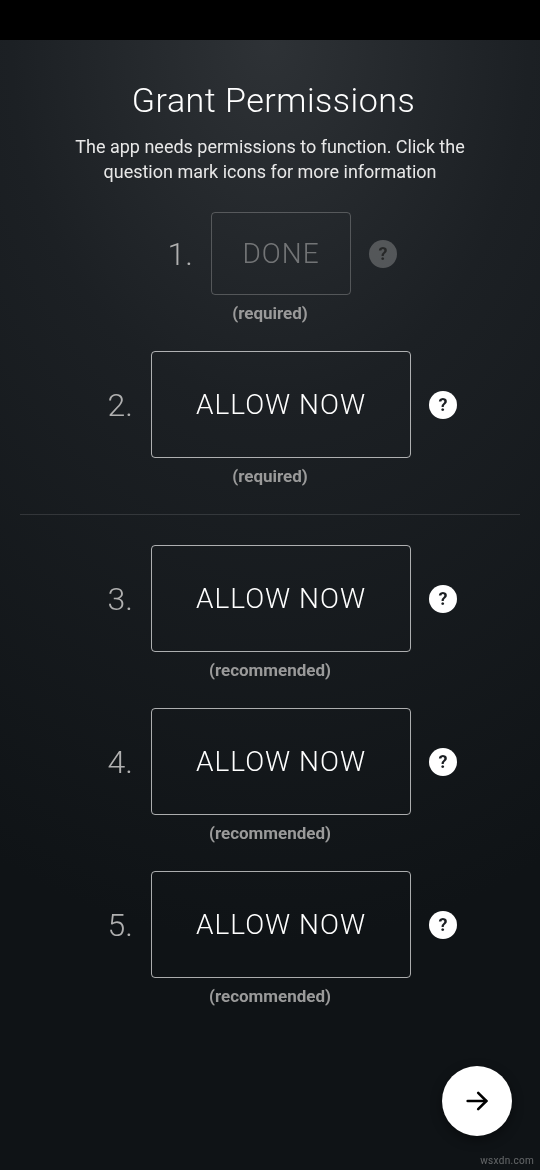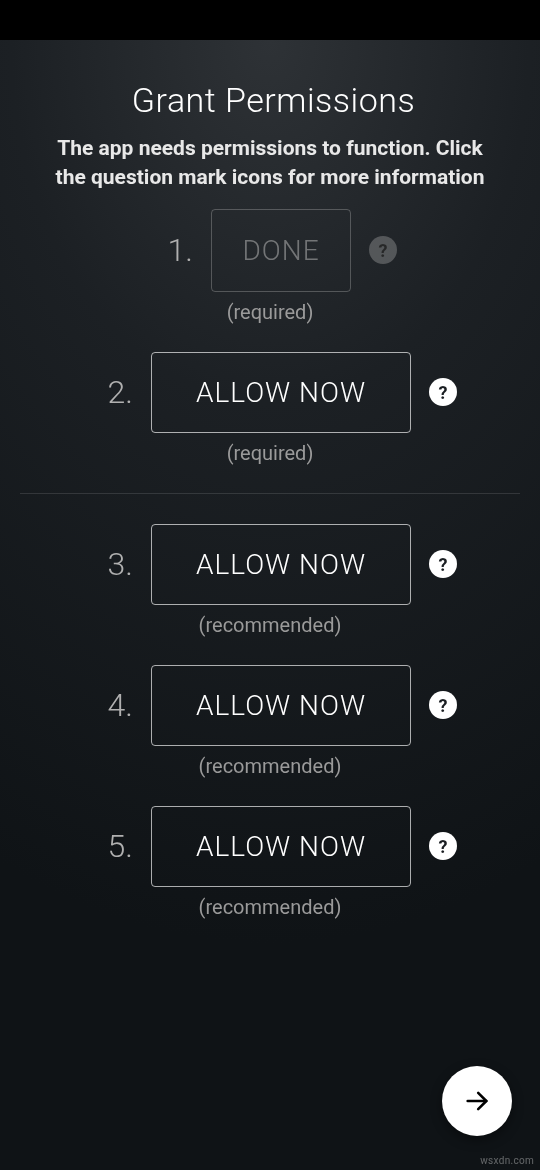--- a/index.html
+++ b/index.html
@@ -32,26 +32,26 @@
       color: #fff;
       font-size: 34px;
       font-weight: 300;
       text-align: center;
       letter-spacing: 0.5px;
       margin-bottom: 14px;
       padding-left: 7px;
     }
     .subtitle {
       color: #e8e8e8;
-      font-size: 21px;
-      font-weight: 700;
+      font-size: 18px;
+      font-weight: 400;
       text-align: center;
       line-height: 1.4;
       padding: 0 40px;
-      margin-bottom: 16px;
+      margin-bottom: 28px;
     }
     .row {
       display: flex;
       align-items: center;
       justify-content: center;
       gap: 18px;
       margin-bottom: 8px;
     }
     .num {
       color: #b0b0b0;
@@ -60,21 +60,21 @@
       width: 50px;
       text-align: right;
     }
     .btn {
       border: 1.5px solid rgba(255,255,255,0.65);
       background: transparent;
       color: #fff;
       font-size: 28px;
       font-weight: 300;
       letter-spacing: 1px;
-      padding: 23px 32px;
+      padding: 36px 32px;
       min-width: 260px;
       text-align: center;
       border-radius: 4px;
       cursor: pointer;
     }
     .btn.done {
       border-color: rgba(180,180,180,0.35);
       color: rgba(180,180,180,0.55);
       min-width: 140px;
       padding: 24px 28px;
@@ -94,22 +94,22 @@
     .help.dim {
       background: rgba(180,180,180,0.35);
       color: rgba(20,20,20,0.7);
     }
     .help.bright {
       background: #fff;
       color: #1a1e22;
     }
     .req {
       color: #9a9a9a;
-      font-size: 20px;
-      font-weight: 400;
+      font-size: 17px;
+      font-weight: 700;
       text-align: center;
       margin-bottom: 28px;
     }
     .divider {
       height: 1px;
       background: rgba(255,255,255,0.12);
       margin: 0 20px 30px 20px;
     }
     .fab {
       position: absolute;

